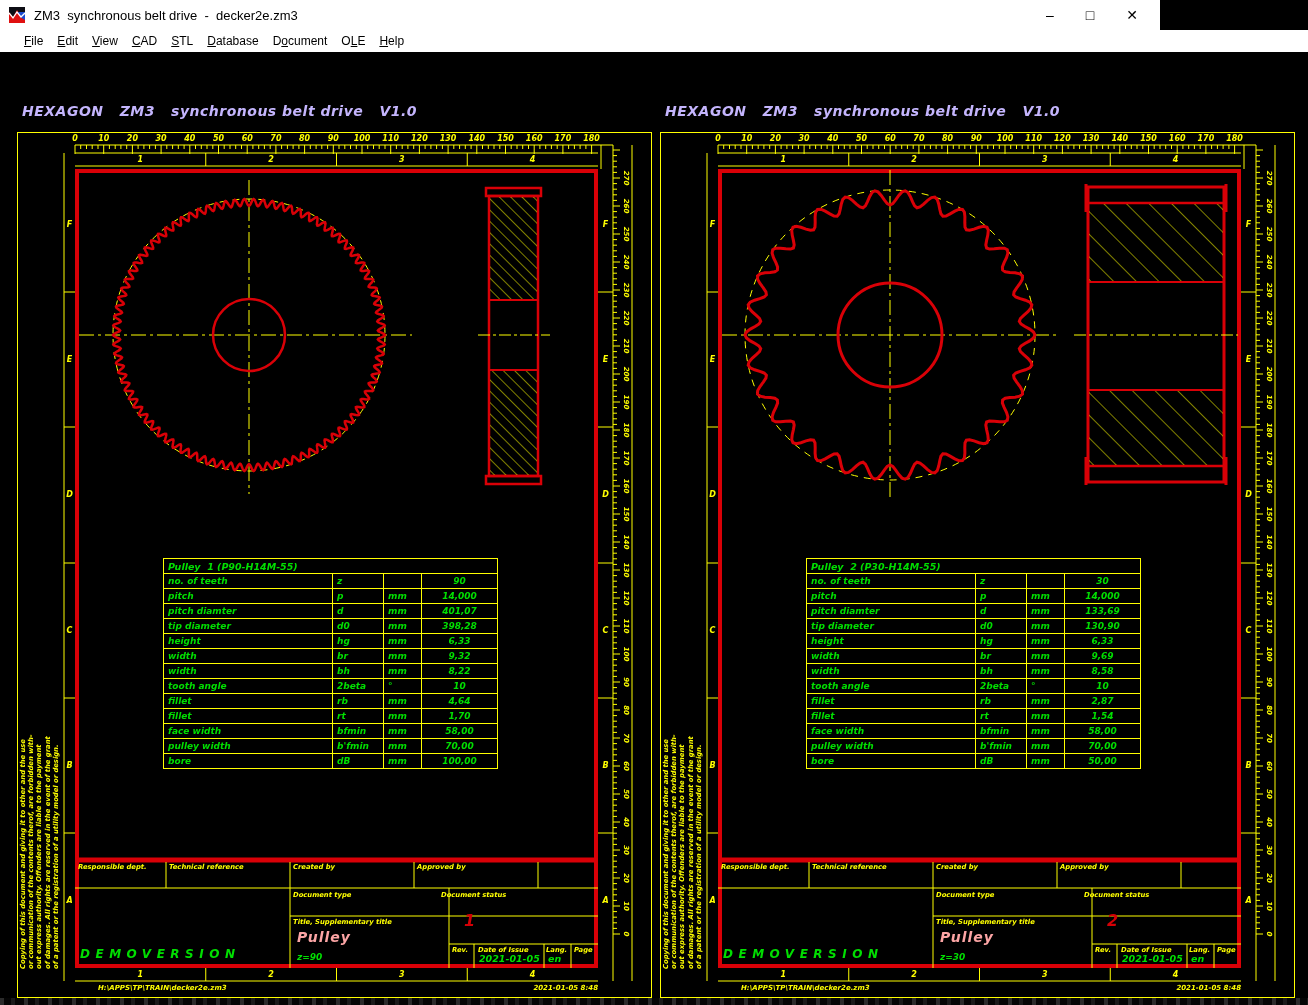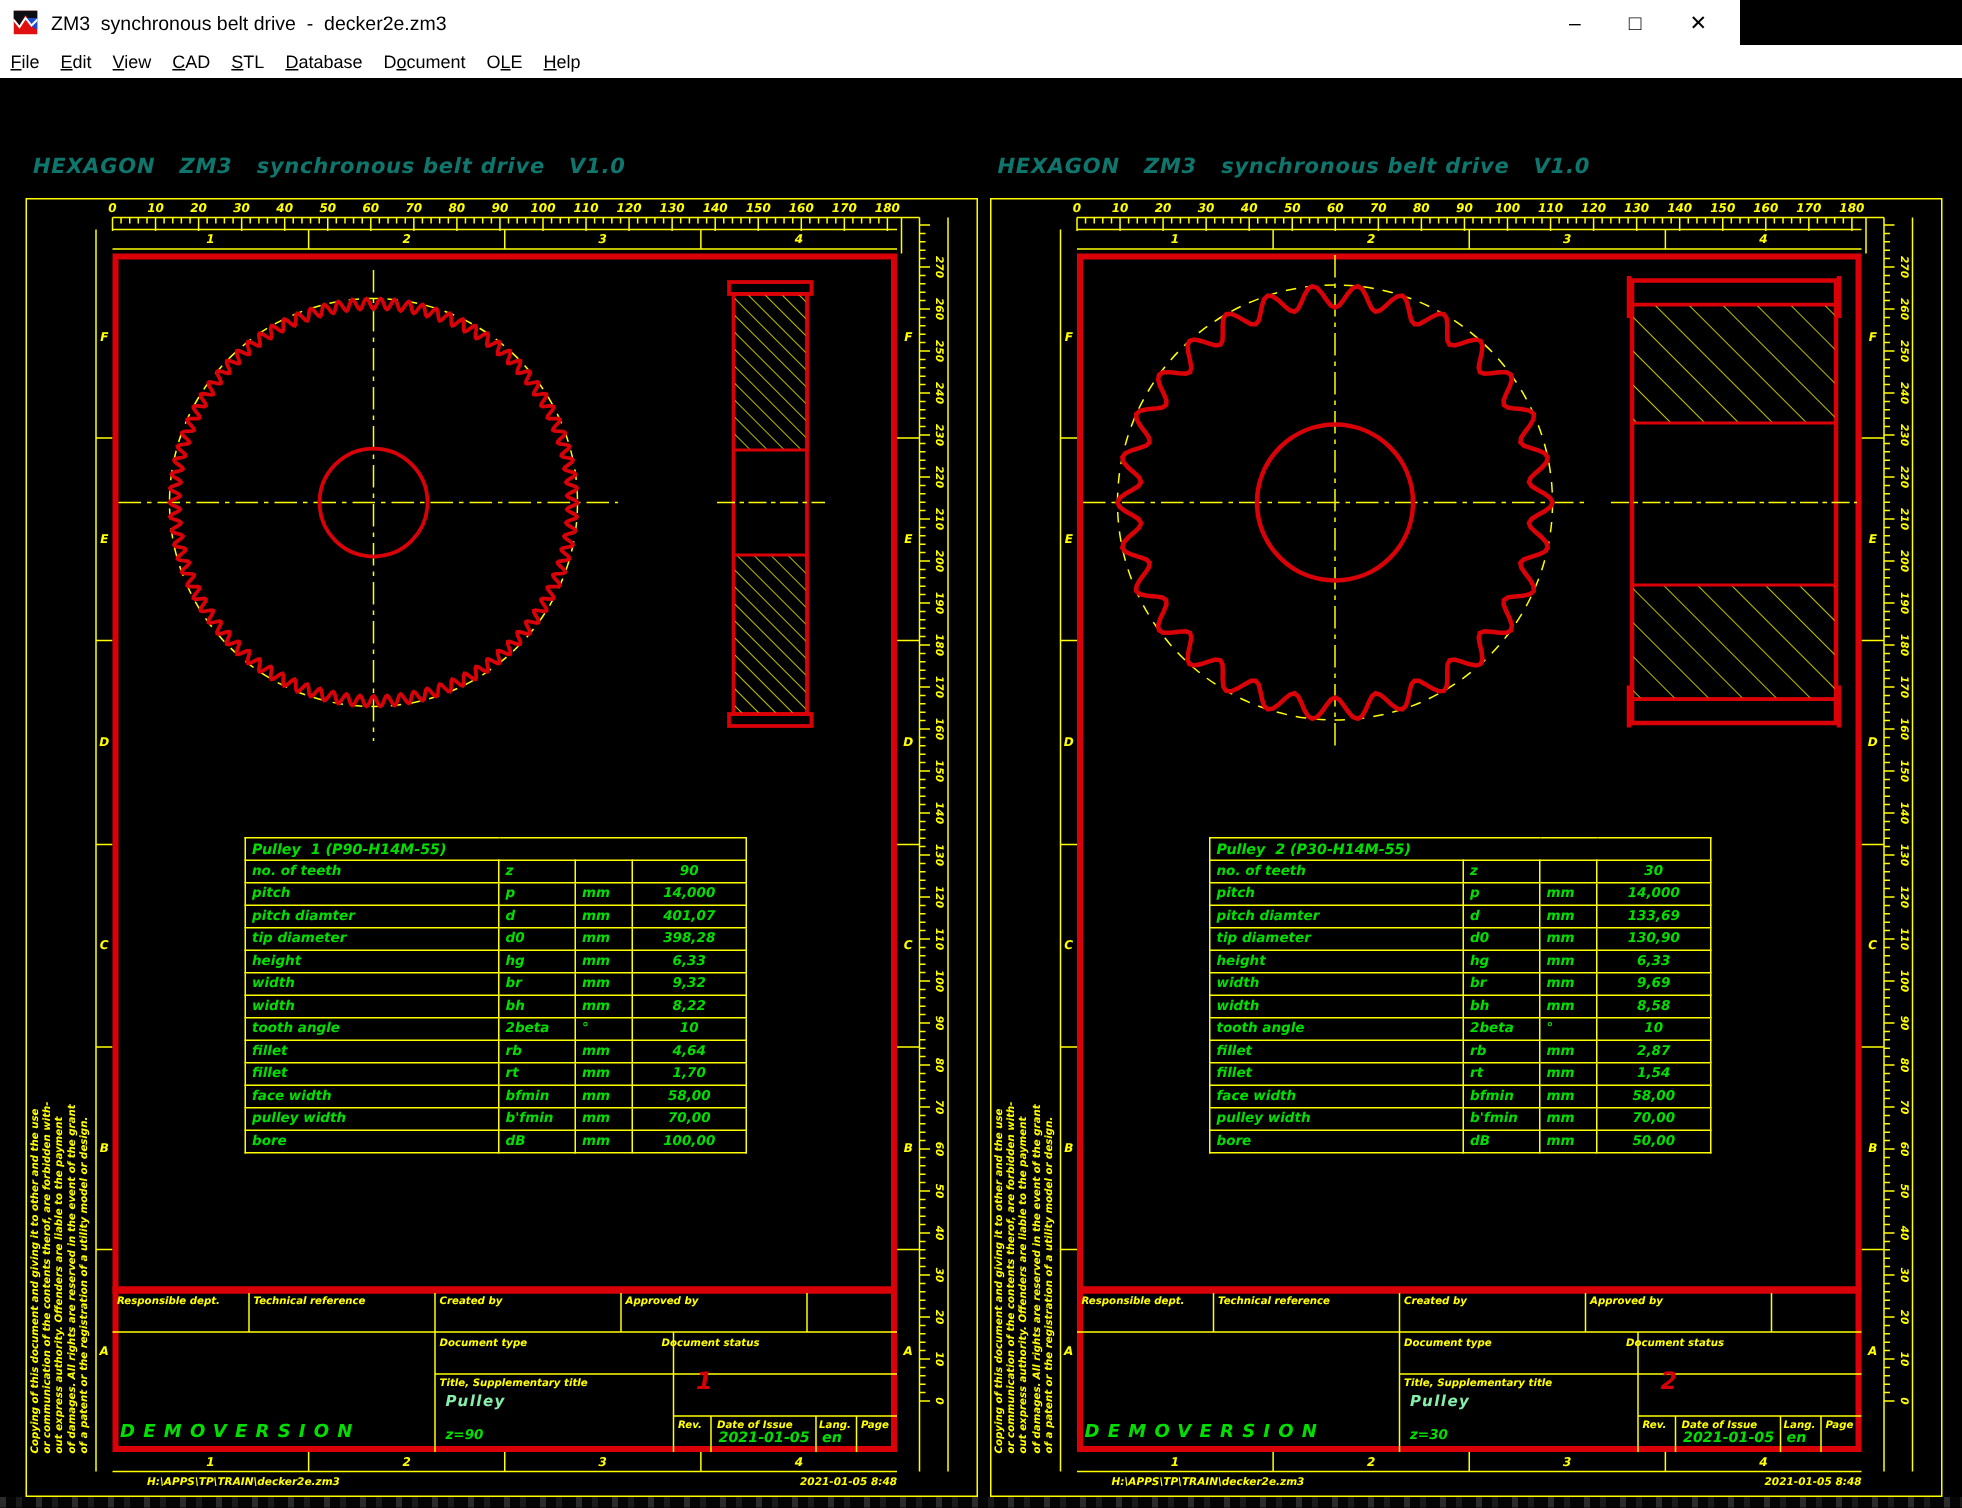--- a/index.html
+++ b/index.html
@@ -8,45 +8,45 @@
   .titlebar{position:absolute;left:0;top:0;width:1160px;height:30px;background:#ffffff;
     display:flex;align-items:center;}
   .appicon{width:16px;height:16px;margin-left:9px;}
   .wtitle{margin-left:9px;font-size:13px;color:#000;white-space:pre;}
   .wctrls{margin-left:auto;display:flex;align-items:center;gap:32px;padding-right:22px;
     font-size:14px;color:#000;}
   .wctrls span{cursor:default;line-height:30px;}
   .menubar{position:absolute;left:0;top:30px;width:1308px;height:22px;background:#ffffff;
     display:flex;align-items:center;}
   .mi{font-size:12px;color:#000;padding:0 7px;line-height:22px;}
-  .mi:first-child{padding-left:7px;}
+  .mi:first-child{padding-left:24px;}
   
   .canvas{position:absolute;left:0;top:52px;width:1308px;height:953px;background:#000;}
   .sheet{position:absolute;top:48px;width:636px;height:898px;}
   #sheet0{left:17px;} #sheet1{left:660px;}
   .cad{position:absolute;left:0;top:0;width:636px;height:898px;overflow:visible;
     font-family:"DejaVu Sans",sans-serif;font-style:italic;font-weight:bold;}
   .hdr{position:absolute;left:5px;top:3px;font:italic bold 14px "DejaVu Sans",sans-serif;
-    color:#0f766e;white-space:pre;letter-spacing:.5px;}
+    color:#c4b5fd;white-space:pre;letter-spacing:.5px;}
   
   .ptable{position:absolute;left:146px;top:458px;border-collapse:collapse;table-layout:fixed;
     font:italic bold 9px "DejaVu Sans",sans-serif;color:#00df00;}
   .ptable td{border:1px solid #ffff00;height:14px;padding:0 0 0 4px;overflow:hidden;}
   .ptable .tt{white-space:pre;font-size:9.5px;}
   .ptable .c0{width:164px;font-style:italic;} .ptable .c1{width:46px;} .ptable .c2{width:33px;}
   .ptable .c3{width:75px;text-align:center;padding:0;}
   
   .tb-lab{position:absolute;font:italic bold 6.8px "DejaVu Sans",sans-serif;color:#ffff00;white-space:nowrap;}
   .tb-val{position:absolute;font:italic bold 9px "DejaVu Sans",sans-serif;color:#00df00;white-space:nowrap;}
   .l-resp{left:61px;top:763px}.l-tech{left:152px;top:763px}.l-crea{left:276px;top:763px}
   .l-appr{left:400px;top:763px}.l-dtyp{left:276px;top:791px}.l-dsta{left:424px;top:791px}
   .l-titl{left:276px;top:818px}.l-rev{left:435px;top:846px}.l-doi{left:461px;top:846px}
   .l-lang{left:529px;top:846px}.l-page{left:557px;top:846px}
   .v-demo{left:63px;top:847px;font-size:12px;letter-spacing:5.5px;}
-  .v-title{left:280px;top:829px;color:#86efac;font-size:10px;letter-spacing:1px;}
+  .v-title{left:280px;top:829px;color:#fca5a5;font-size:14px;letter-spacing:1px;}
   .v-sub{left:280px;top:852px;}
   .v-no{left:447px;top:811px;color:#d40006;font-size:16px;}
   .v-date{left:462px;top:853px;font-size:9.5px;}
   .v-lang{left:531px;top:853px;font-size:9.5px;text-align:right;}
   .f-path{position:absolute;left:58px;top:884px;font:italic bold 7px "DejaVu Sans",sans-serif;color:#ffff00;margin-left:23px;}
   .f-date{position:absolute;right:55px;top:884px;font:italic bold 7px "DejaVu Sans",sans-serif;
     color:#ffff00;text-align:right;}
   
   .copyright{position:absolute;left:2px;top:869px;width:0;height:0;}
   .copyright-inner{position:absolute;left:0;top:0;width:345px;transform:rotate(-90deg);

